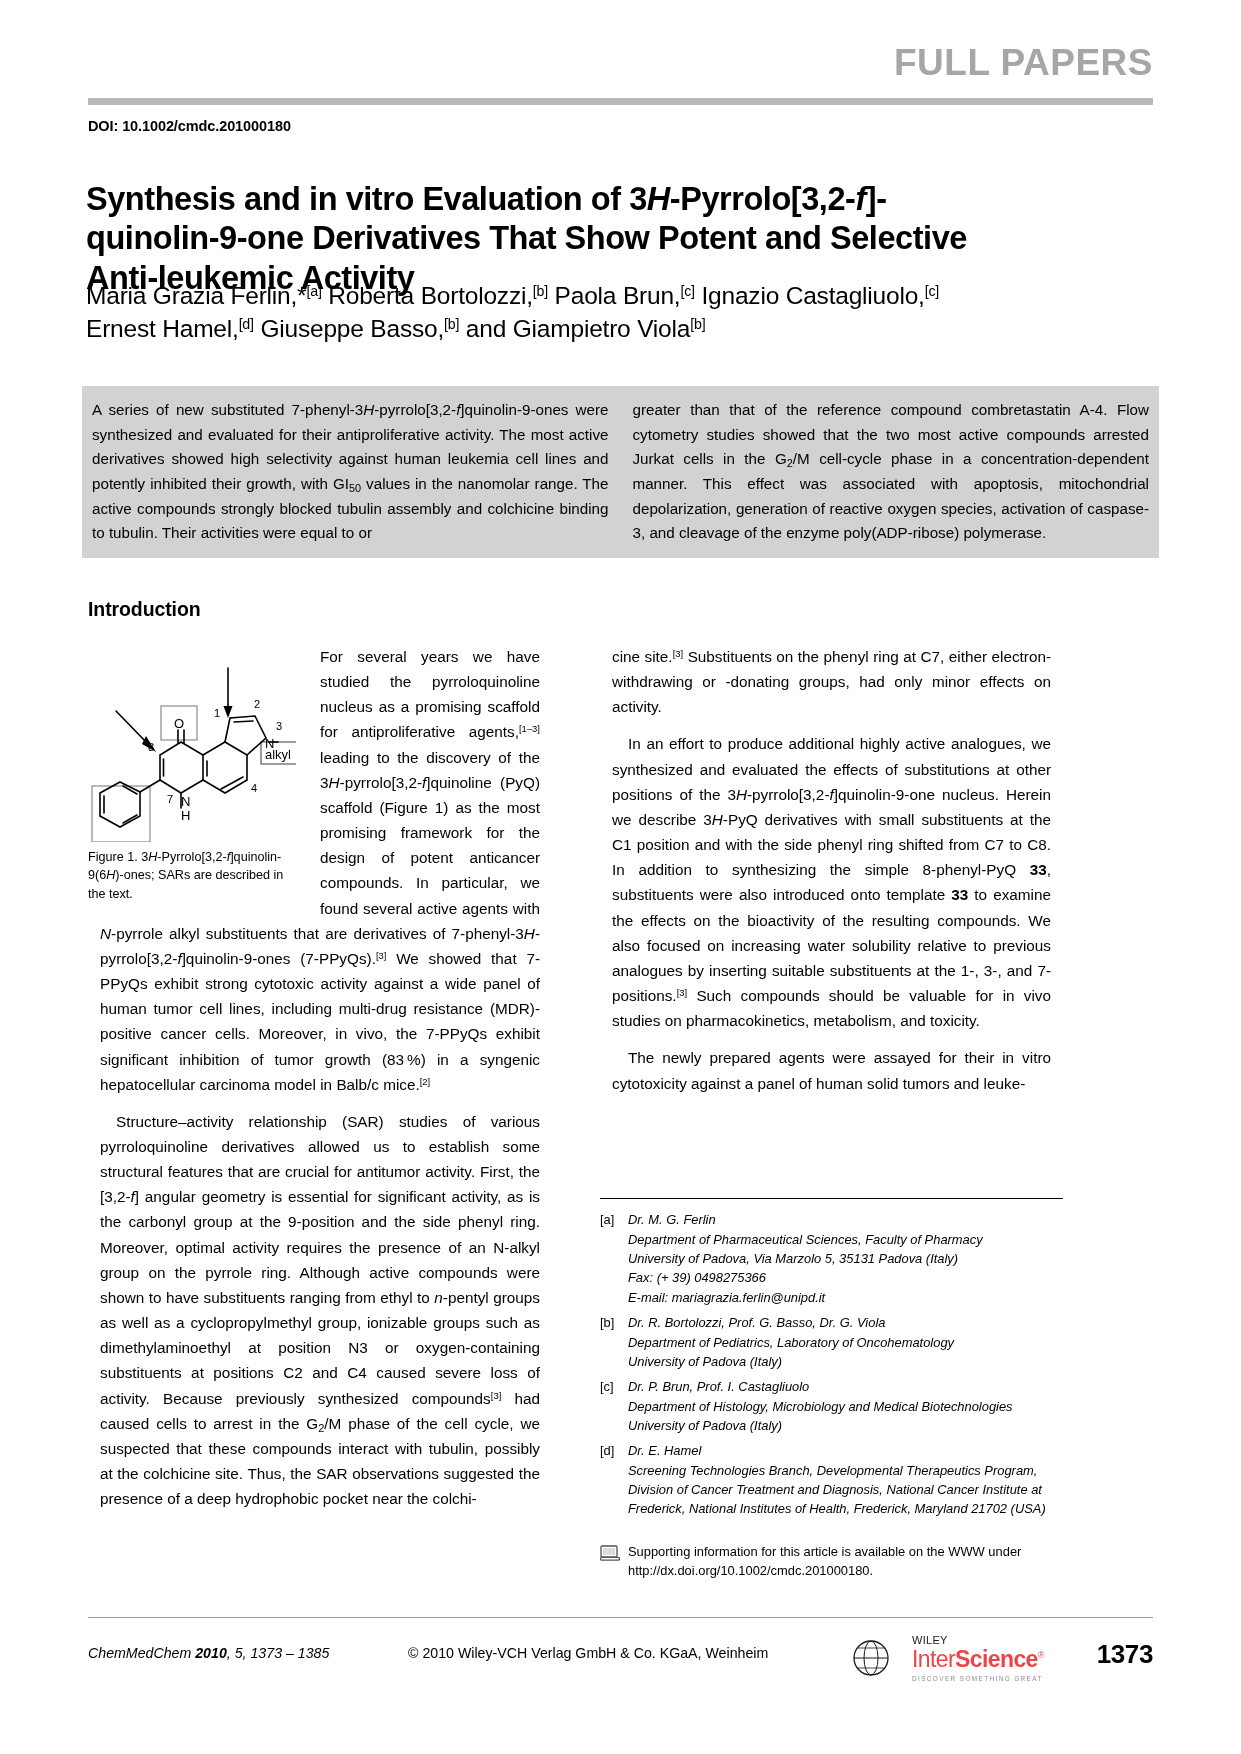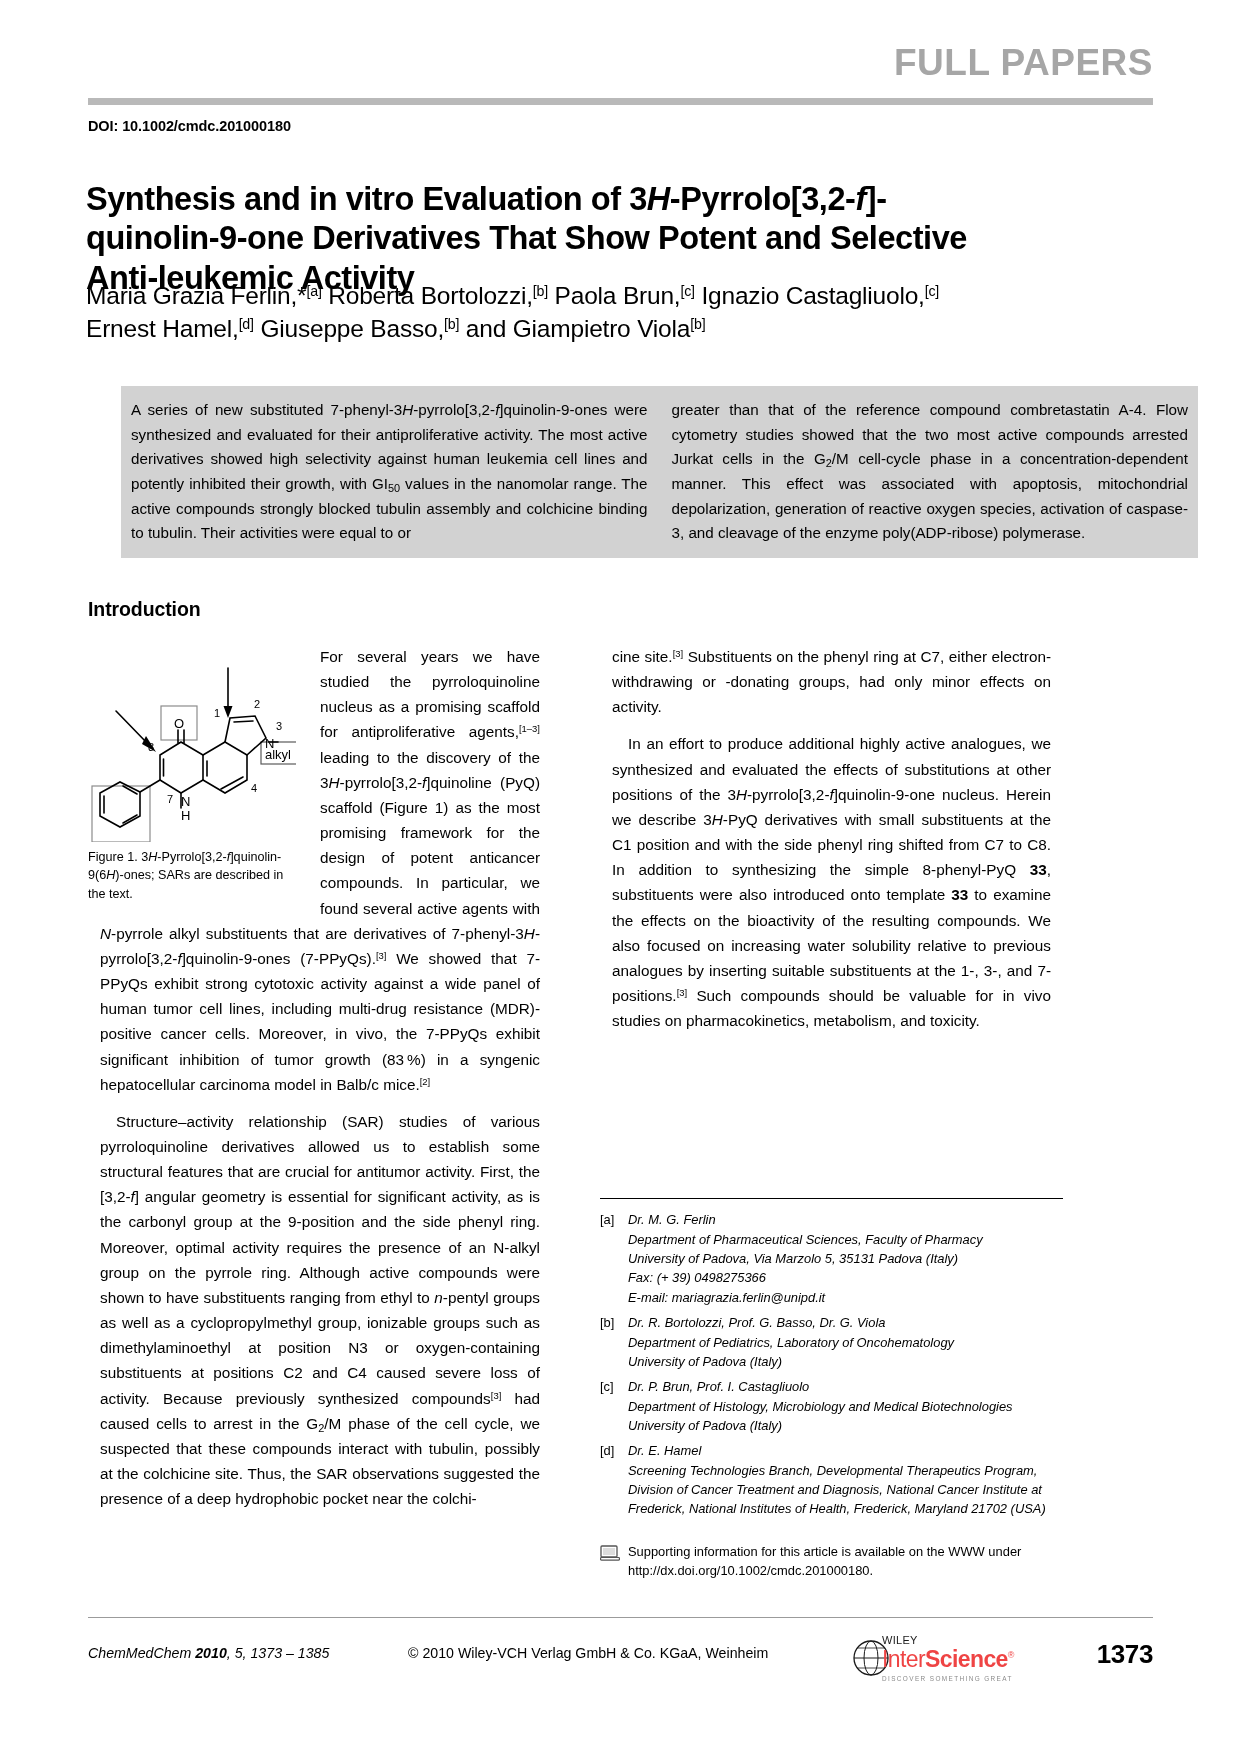--- a/index.html
+++ b/index.html
@@ -92,21 +92,20 @@
   
   .abstract {
     position: absolute;
     left: 82px;
     top: 386px;
     width: 1077px;
     background: #d2d2d2;
     padding: 12px 10px 12px 10px;
     display: flex;
     gap: 24px;
-    margin-left: 39px;
   }
   .abstract .col {
     width: 50%;
     font-size: 15.2px;
     line-height: 1.62;
     text-align: justify;
     color: #000;
     hyphens: none;
   }
   .abstract .col p { margin: 0; }
@@ -365,20 +364,21 @@
       <p><span>For several years we have studied the pyrroloquinoline nucleus as a promising scaffold for antiproliferative agents,</span><sup class="ref">[1–3]</sup><span> leading to the discovery of the 3</span><i>H</i><span>-pyrrolo[3,2-</span><i>f</i><span>]quinoline (PyQ) scaffold (Figure 1) as the most promising framework for the design of potent anticancer compounds. In particular, we found several active agents with </span><i>N</i><span>-pyrrole alkyl substituents that are derivatives of 7-phenyl-3</span><i>H</i><span>-pyrrolo[3,2-</span><i>f</i><span>]quinolin-9-ones (7-PPyQs).</span><sup class="ref">[3]</sup><span> We showed that 7-PPyQs exhibit strong cytotoxic activity against a wide panel of human tumor cell lines, including multi-drug resistance (MDR)-positive cancer cells. Moreover, in vivo, the 7-PPyQs exhibit significant inhibition of tumor growth (83 %) in a syngenic hepatocellular carcinoma model in Balb/c mice.</span><sup class="ref">[2]</sup></p>
 
       <p class="indent"><span>Structure–activity relationship (SAR) studies of various pyrroloquinoline derivatives allowed us to establish some structural features that are crucial for antitumor activity. First, the [3,2-</span><i>f</i><span>] angular geometry is essential for significant activity, as is the carbonyl group at the 9-position and the side phenyl ring. Moreover, optimal activity requires the presence of an N-alkyl group on the pyrrole ring. Although active compounds were shown to have substituents ranging from ethyl to </span><i>n</i><span>-pentyl groups as well as a cyclopropylmethyl group, ionizable groups such as dimethylaminoethyl at position N3 or oxygen-containing substituents at positions C2 and C4 caused severe loss of activity. Because previously synthesized compounds</span><sup class="ref">[3]</sup><span> had caused cells to arrest in the G</span><sub>2</sub><span>/M phase of the cell cycle, we suspected that these compounds interact with tubulin, possibly at the colchicine site. Thus, the SAR observations suggested the presence of a deep hydrophobic pocket near the colchi-</span></p>
     </div>
   </div>
 
   <div class="col-right">
     <div class="body-text">
       <p><span>cine site.</span><sup class="ref">[3]</sup><span> Substituents on the phenyl ring at C7, either electron-withdrawing or -donating groups, had only minor effects on activity.</span></p>
       <p class="indent"><span>In an effort to produce additional highly active analogues, we synthesized and evaluated the effects of substitutions at other positions of the 3</span><i>H</i><span>-pyrrolo[3,2-</span><i>f</i><span>]quinolin-9-one nucleus. Herein we describe 3</span><i>H</i><span>-PyQ derivatives with small substituents at the C1 position and with the side phenyl ring shifted from C7 to C8. In addition to synthesizing the simple 8-phenyl-PyQ </span><b>33</b><span>, substituents were also introduced onto template </span><b>33</b><span> to examine the effects on the bioactivity of the resulting compounds. We also focused on increasing water solubility relative to previous analogues by inserting suitable substituents at the 1-, 3-, and 7-positions.</span><sup class="ref">[3]</sup><span> Such compounds should be valuable for in vivo studies on pharmacokinetics, metabolism, and toxicity.</span></p>
+      <p class="indent">The newly prepared agents were assayed for their in vitro cytotoxicity against a panel of human solid tumors and leuke-</p>
     </div>
   </div>
 
   <div class="footnotes">
     <div class="fn-rule"></div>
 
     <div class="fn-item">
       <div class="fn-label">[a]</div>
       <div class="fn-body">
         <div>Dr. M. G. Ferlin</div>
@@ -437,21 +437,21 @@
     <div class="footer-logo">
       <svg width="218" height="54" viewBox="0 0 218 54">
         <g>
           <circle cx="21" cy="27" r="17" fill="none" stroke="#1a1a1a" stroke-width="1.3"></circle>
           <ellipse cx="21" cy="27" rx="7" ry="17" fill="none" stroke="#1a1a1a" stroke-width="1"></ellipse>
           <line x1="4" y1="27" x2="38" y2="27" stroke="#1a1a1a" stroke-width="1"></line>
           <line x1="7" y1="17" x2="35" y2="17" stroke="#1a1a1a" stroke-width="0.8"></line>
           <line x1="7" y1="37" x2="35" y2="37" stroke="#1a1a1a" stroke-width="0.8"></line>
         </g>
       </svg>
-      <div style="position:absolute; left:32px; top:3px;">
+      <div style="position:absolute; left:62px; top:3px;">
         <div class="wiley-top">WILEY</div>
         <div class="interscience"><span class="is-inter">Inter</span><span class="is-science">Science</span><span style="font-size:9px; vertical-align:super;">®</span></div>
         <div class="wiley-tag">DISCOVER SOMETHING GREAT</div>
       </div>
     </div>
     <div class="footer-page">1373</div>
   </div>
 
 </div>
 

